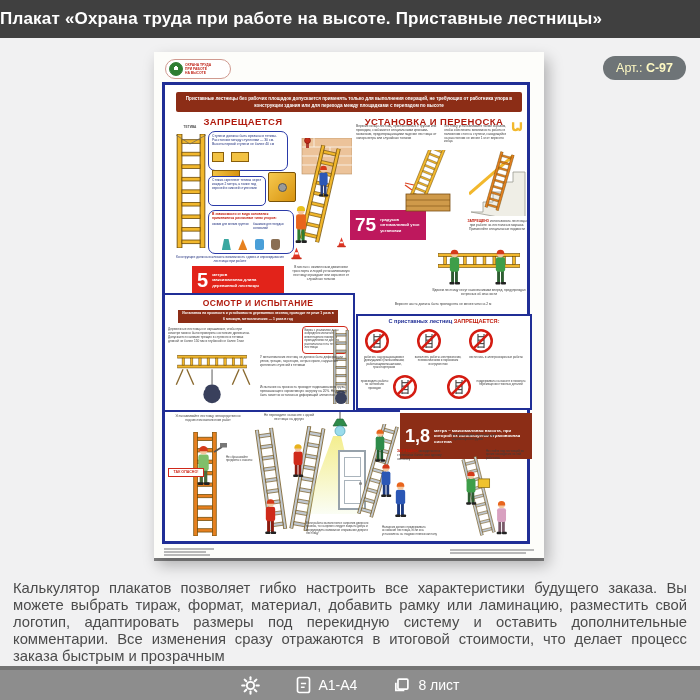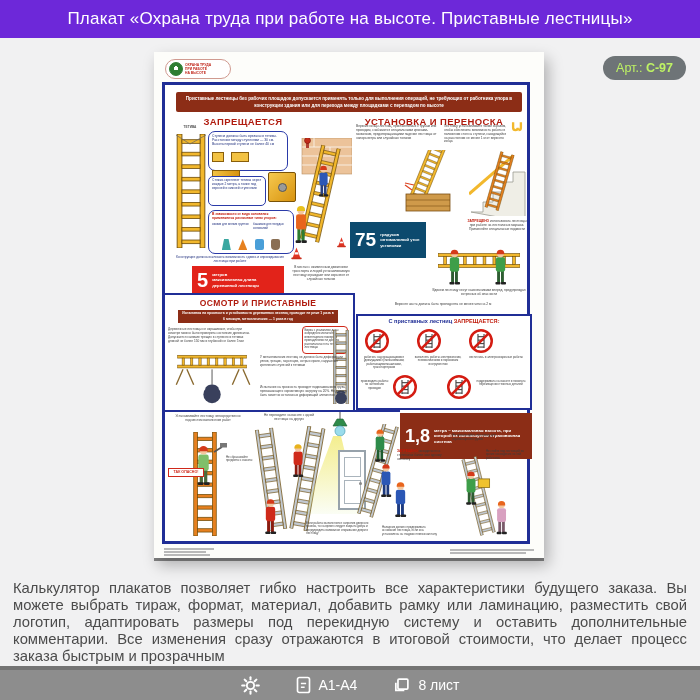--- a/index.html
+++ b/index.html
@@ -1,19 +1,19 @@
 <!DOCTYPE html>
 <html><head>
 <meta charset="utf-8">
 <style>
   html,body{margin:0;padding:0}
   body{width:700px;height:700px;background:#f1f1f2;font-family:"Liberation Sans",sans-serif;overflow:hidden;position:relative;-webkit-text-size-adjust:none}
   .abs{position:absolute}
-  #hdr{left:0;top:0;width:700px;height:38px;background:#6d28d9;color:#fff;display:flex;align-items:center;justify-content:center;font-size:17px;font-weight:400;letter-spacing:.2px}
-  #badge{right:14px;top:56px;background:#6e7477;color:#bef264;border-radius:13px;padding:5px 13px;font-size:12.5px;white-space:nowrap}
+  #hdr{left:0;top:0;width:700px;height:38px;background:#404040;color:#fff;display:flex;align-items:center;justify-content:flex-start;font-size:17px;font-weight:700;letter-spacing:.2px}
+  #badge{right:14px;top:56px;background:#6e7477;color:#fef9c3;border-radius:13px;padding:5px 13px;font-size:12.5px;white-space:nowrap}
   #badge b{font-weight:700}
   #poster{left:154px;top:52px;width:390px;height:506px;background:#fdfdfa;box-shadow:0 3px 0 rgba(40,40,40,.55),4px 7px 14px rgba(0,0,0,.28)}
   #frame{left:8px;top:30px;width:368px;height:462px;border:3px solid #202e96;background:#fff;box-sizing:border-box}
   #ptitle{left:66px;top:4px;width:310px;text-align:center;font-size:20px;font-weight:700;color:#1c3cae;letter-spacing:2px;white-space:nowrap}
   #plogo{left:11px;top:7px;width:66px;height:20px;border:1px solid #d09a90;border-radius:10px;display:flex;align-items:center;gap:2px;padding:0 3px;box-sizing:border-box;background:#fff}
   .logo-dot{width:12px;height:12px;border-radius:50%;background:radial-gradient(circle at 50% 45%,#ffffff 0 22%,#2e7d32 23% 100%);border:1.5px solid #2e7d32;flex:0 0 auto}
   .logo-txt{font-size:3.4px;line-height:1.25;color:#c0281c;font-weight:700}
   .banner{background:#8c2d16;color:#fff;font-weight:700;text-align:center}
   .sect-h{position:absolute;font-weight:700;color:#b01b0e;text-align:center;font-size:9.5px;letter-spacing:.4px}
   .t{position:absolute;font-size:3.6px;line-height:1.2;color:#3c3c3c}
@@ -193,21 +193,21 @@
     <g transform="rotate(13 30 70)">
         <use href="#lad" x="16" y="8" width="22" height="96" color="#f2b82d"></use>
       </g>
     <use href="#w" x="26" y="26" width="15" height="35" style="--s:#2b57b5;--h:#d43a1a"></use>
     <use href="#w" x="2" y="66" width="18" height="42" style="--s:#e8651d;--h:#e8c21d;--p:#2e7d32"></use>
     <use href="#cone" x="0" y="108" width="13" height="14"></use>
     <use href="#cone" x="46" y="98" width="11" height="12"></use>
   </svg>
   <div class="t tc" style="left:136px;top:214px;width:62px;font-size:3.2px">В местах с оживленным движением транспорта и людей устанавливаемую лестницу ограждают или охраняют от случайных толчков</div>
 
-  <div class="statbox" style="left:196px;top:170px;width:76px;height:36px;background:#0c4a6e">
+  <div class="statbox" style="left:196px;top:158px;width:76px;height:30px;background:#be185d">
     <span class="v" style="font-size:19px">75</span>
     <span class="u">
       <span>градусов</span><br>
       <span>оптимальный угол установки</span>
     </span>
   </div>
 
   <div class="t" style="left:202px;top:73px;width:84px;font-size:3.2px">Верхние концы лестниц, приставляемых к трубам или проводам, снабжаются специальными крюками-захватами, предотвращающими падение лестницы от напора ветра или случайных толчков</div>
   <div class="t" style="left:290px;top:73px;width:64px;font-size:3.2px">Лестницу устанавливайте таким образом, чтобы обеспечить возможность работы в положении стоя на ступени, находящейся на расстоянии не менее 1 м от верхнего конца</div>
   <svg class="abs" style="left:356px;top:68px;width:14px;height:14px" viewBox="0 0 18 16">
@@ -245,21 +245,21 @@
     <use href="#w" x="14" y="6" width="17" height="39" style="--s:#3e9e49;--h:#d43a1a;--p:#2e5d32"></use>
     <use href="#w" x="60" y="6" width="17" height="39" style="--s:#3e9e49;--h:#d43a1a;--p:#2e5d32"></use>
   </svg>
   <div class="t tc" style="left:278px;top:237px;width:94px;font-size:3.2px">Вдвоем лестницу несут наконечниками вперед, предупреждая встречных об опасности</div>
   <div class="t tc" style="left:210px;top:250px;width:158px;font-size:3.4px">Верхняя часть должна быть приподнята не менее чем на 2 м</div>
 
   <div class="hline" style="left:11px;top:241px;width:188px"></div>
   <div class="vline" style="left:199px;top:241px;height:117px"></div>
   <div class="hline" style="left:11px;top:358px;width:235px"></div>
 
-  <div class="sect-h" style="left:18px;top:246px;width:172px;font-size:8.5px">ОСМОТР И ПРИСТАВНЫЕ</div>
+  <div class="sect-h" style="left:18px;top:246px;width:172px;font-size:8.5px">ОСМОТР И ИСПЫТАНИЕ</div>
   <div class="abs banner" style="left:24px;top:258px;width:160px;height:13px;font-size:3.4px;line-height:1.55;display:flex;align-items:center;justify-content:center;padding:0 4px;box-sizing:border-box">Испытания на прочность и устойчивость деревянных лестниц проводят не реже 1 раза в 6 месяцев, металлических — 1 раза в год</div>
   <div class="t" style="left:14px;top:276px;width:86px;font-size:3.2px">Деревянные лестницы не окрашивают, чтобы при осмотре можно было проверить состояние древесины. Допускается наличие трещин в ступенях и тетивах длиной не более 150 мм и глубиной не более 5 мм</div>
   <div class="abs" style="left:148px;top:274px;width:46px;height:28px;border:1px solid #d0281a;border-radius:4px;background:#fff;padding:1.5px;box-sizing:border-box">
     <div style="font-size:3px;line-height:1.2;color:#3c3c3c">Бирка с указанием даты очередного испытания, инвентарного номера и принадлежности должна располагаться на тетиве лестницы</div>
   </div>
   <svg class="abs" style="left:178px;top:278px;width:18px;height:78px" viewBox="0 0 18 80">
     <use href="#lad" width="18" height="76" color="#aeb6be"></use>
     <circle cx="9" cy="70" r="6" fill="#39405c"></circle>
       <path d="M5 65 a5 5 0 0 1 8 0" fill="none" stroke="#39405c" stroke-width="2"></path>
   </svg>

